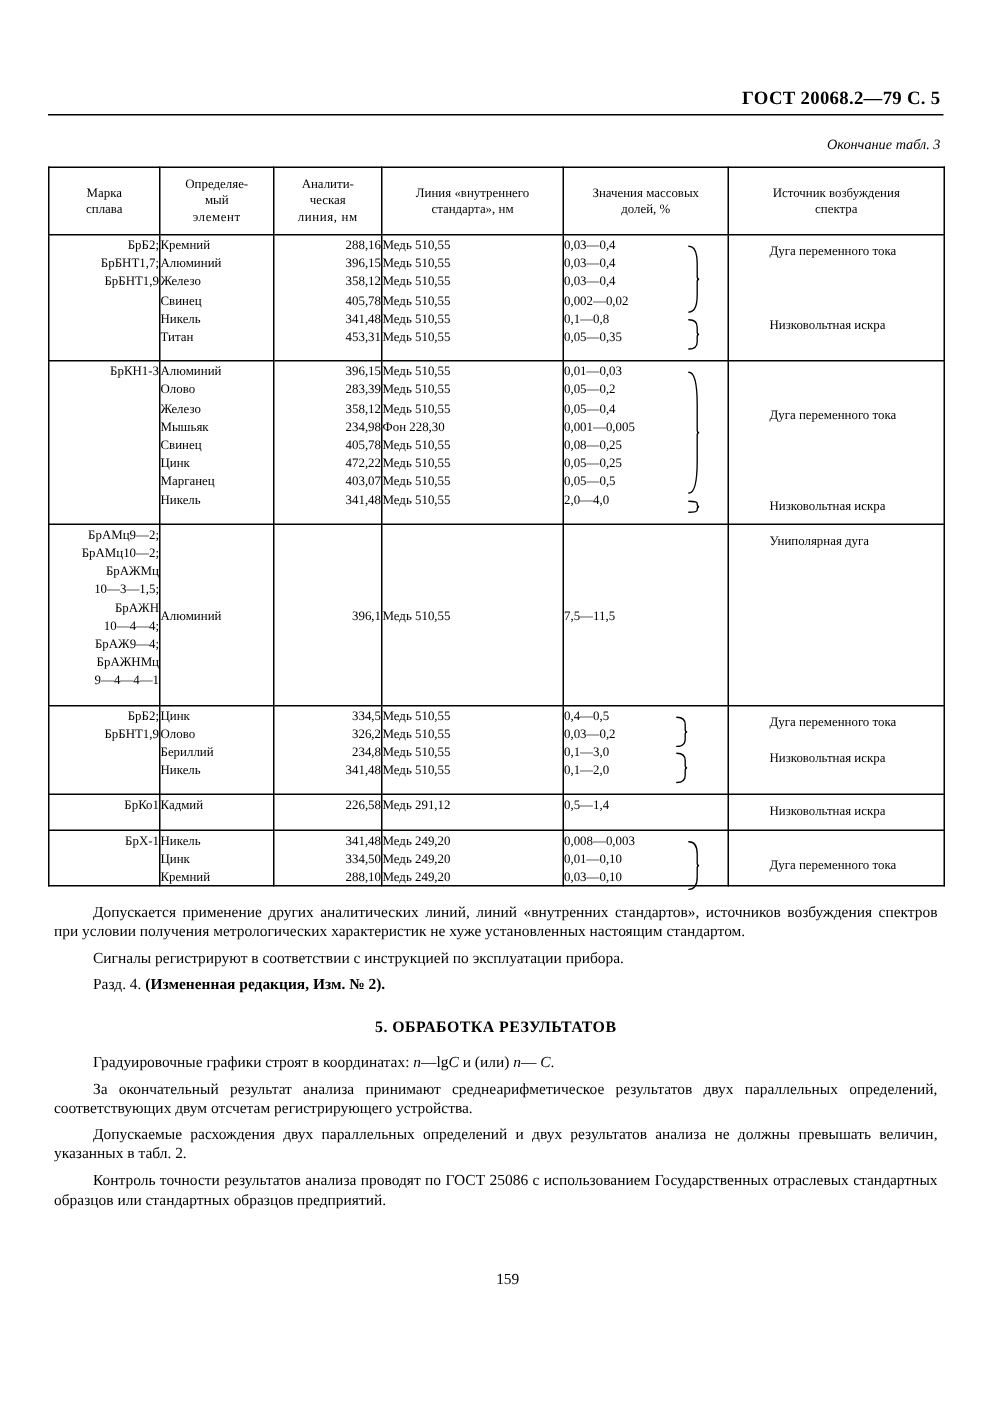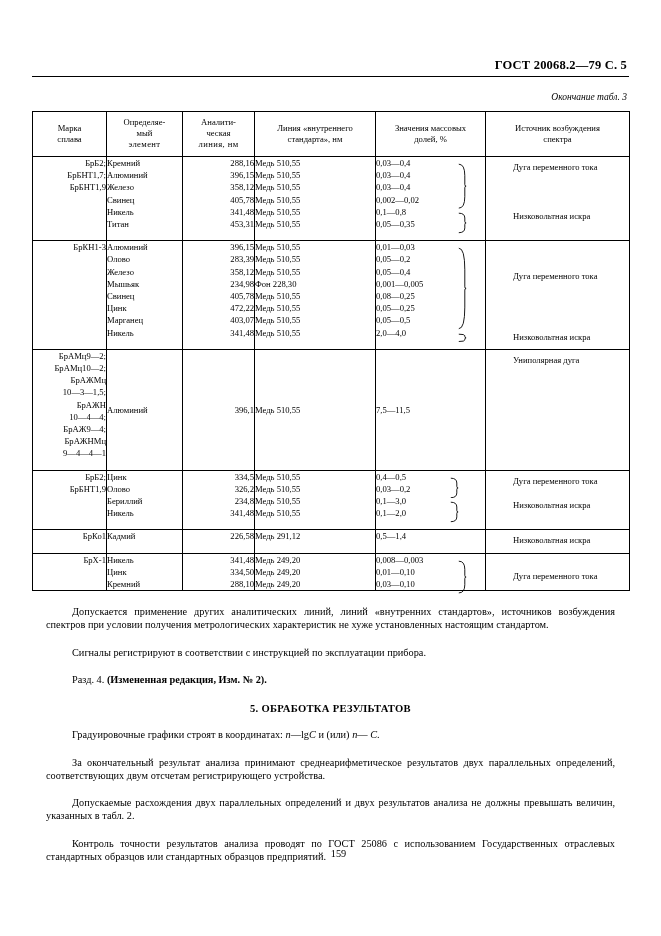--- a/index.html
+++ b/index.html
@@ -101,21 +101,21 @@
   .mid-cell { vertical-align: middle; }
 
   
   .body-txt {
     margin-top: 11px;
     font-size: 10.3px;
     line-height: 1.29;
     text-align: justify;
     text-justify: inter-word;
   }
-  .body-txt p { margin: 14px; text-indent: 26px; }
+  .body-txt p { margin: 4px; text-indent: 26px; }
 
   .sec-head {
     text-align: center;
     font-weight: bold;
     font-size: 10.6px;
     margin: 17px 0 11px 0;
     letter-spacing: 0.3px;
   }
   .b { font-weight: bold; }
   .it { font-style: italic; }

